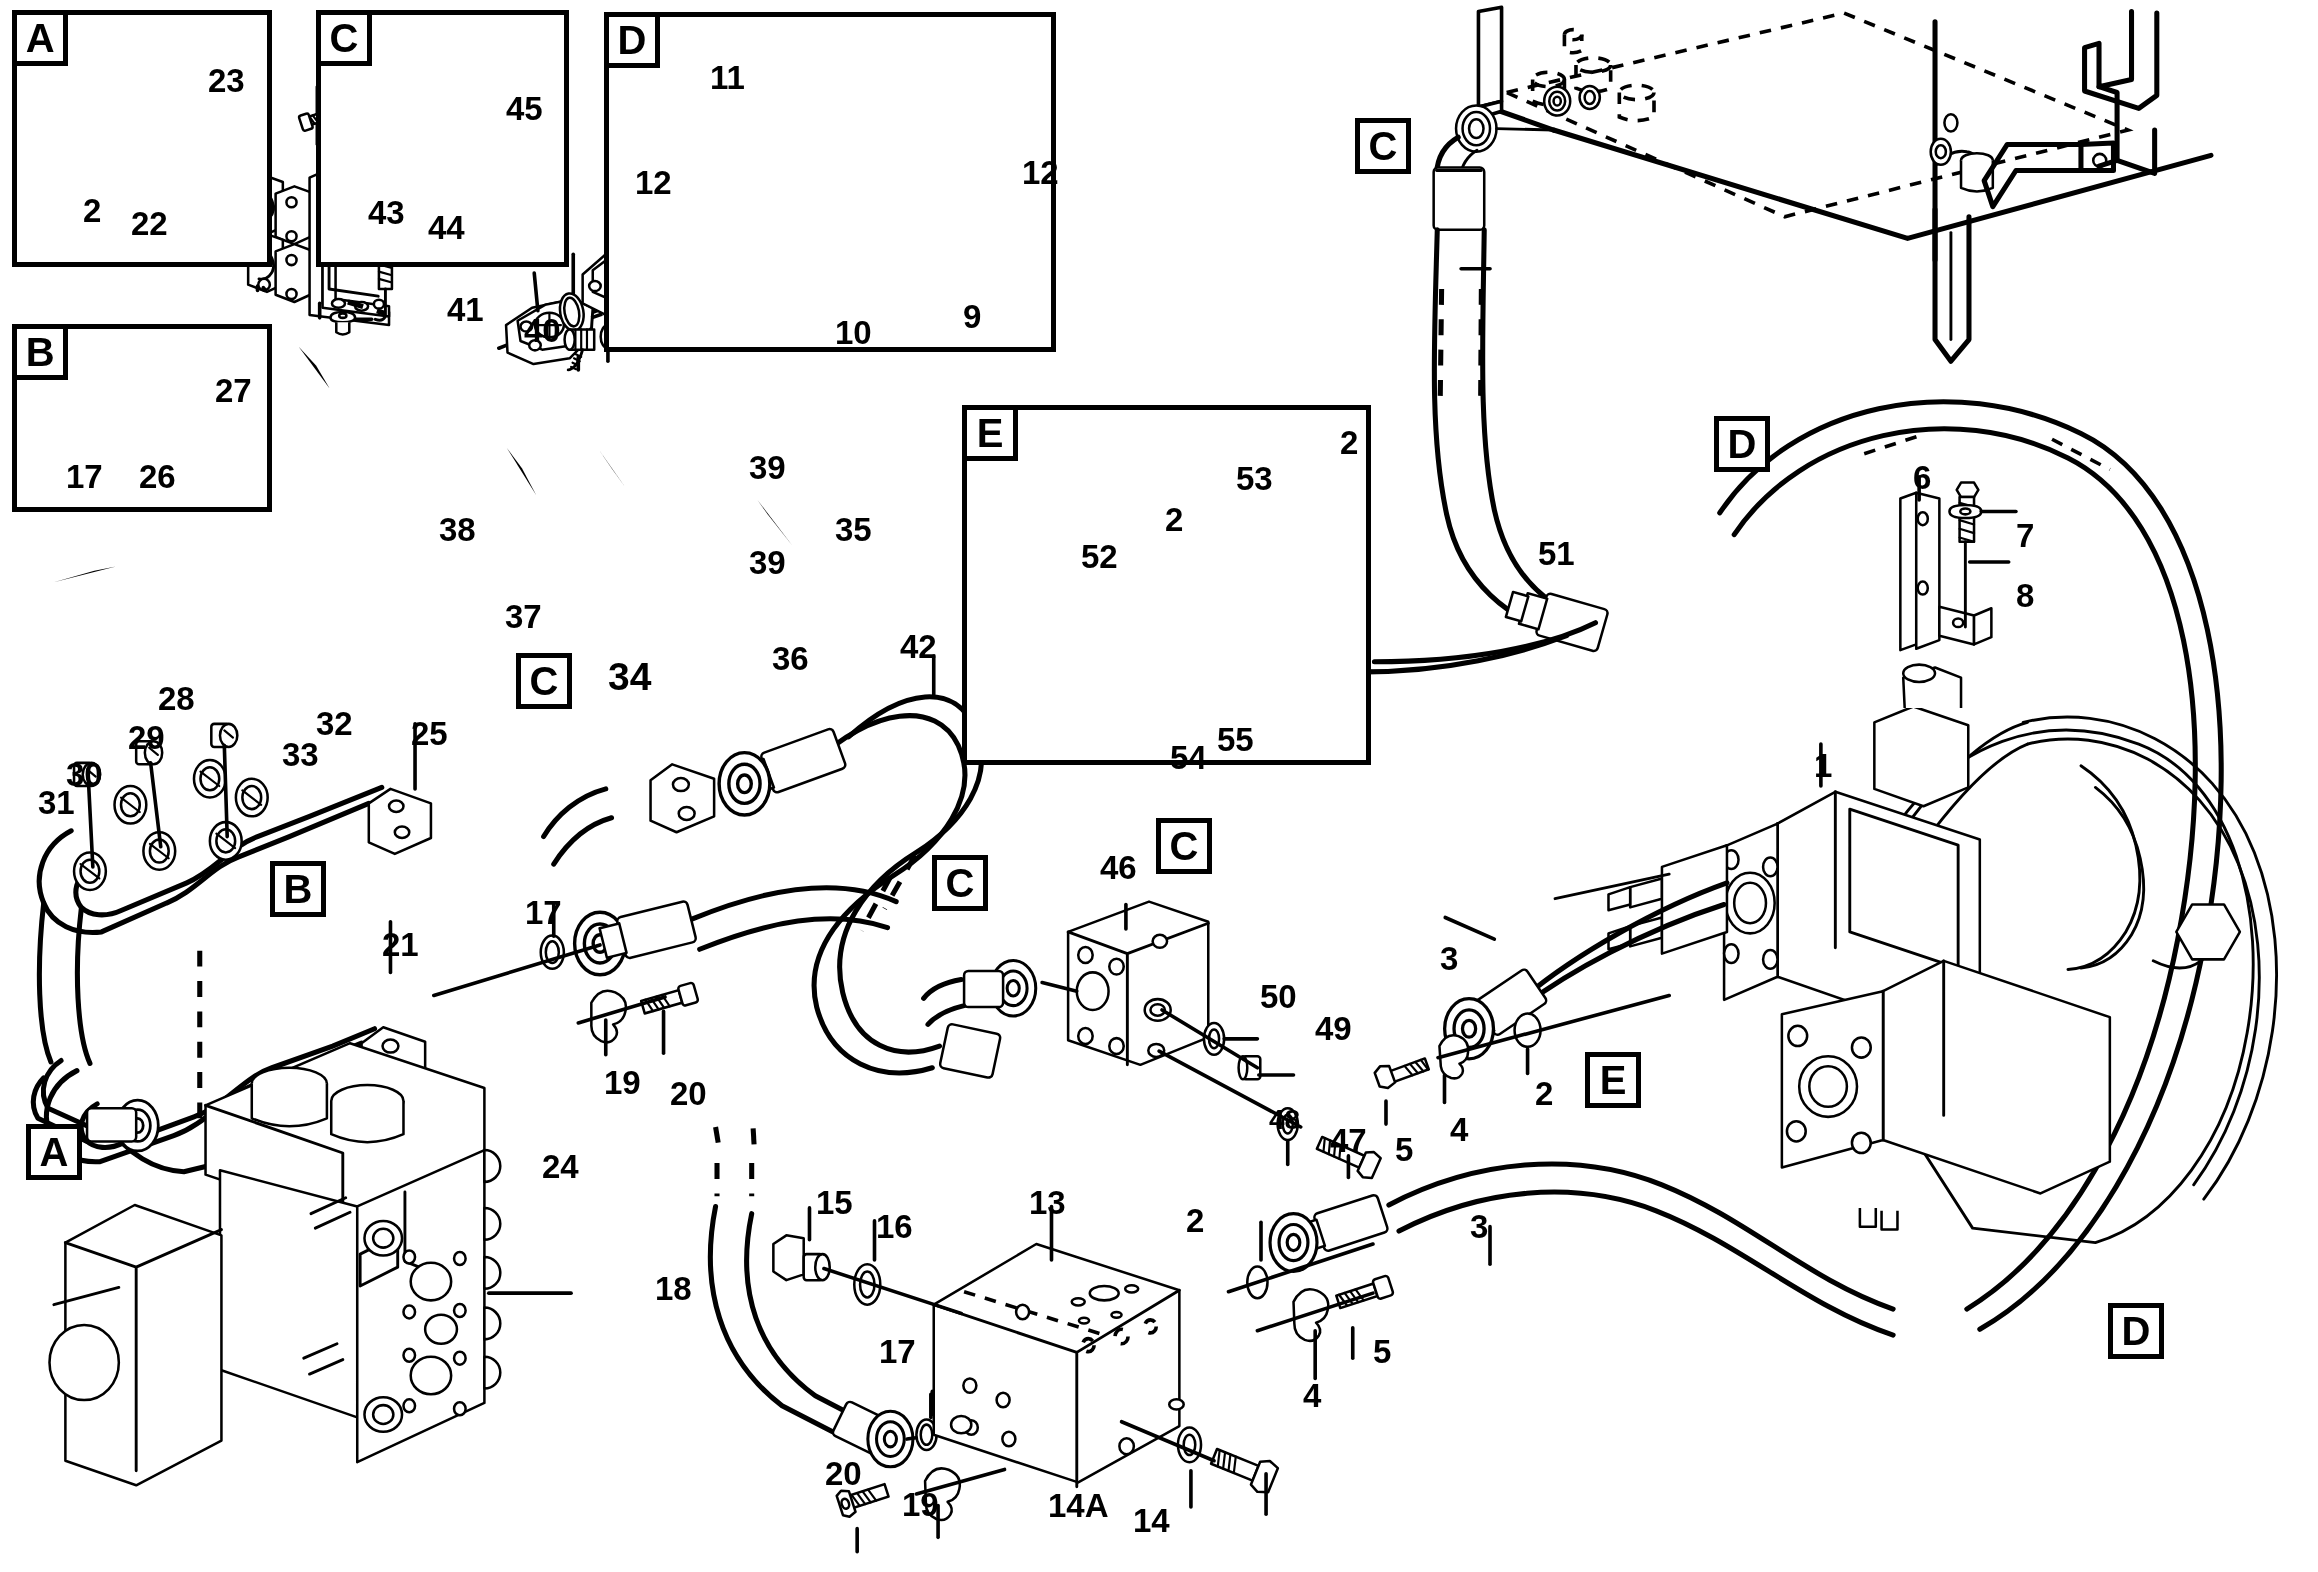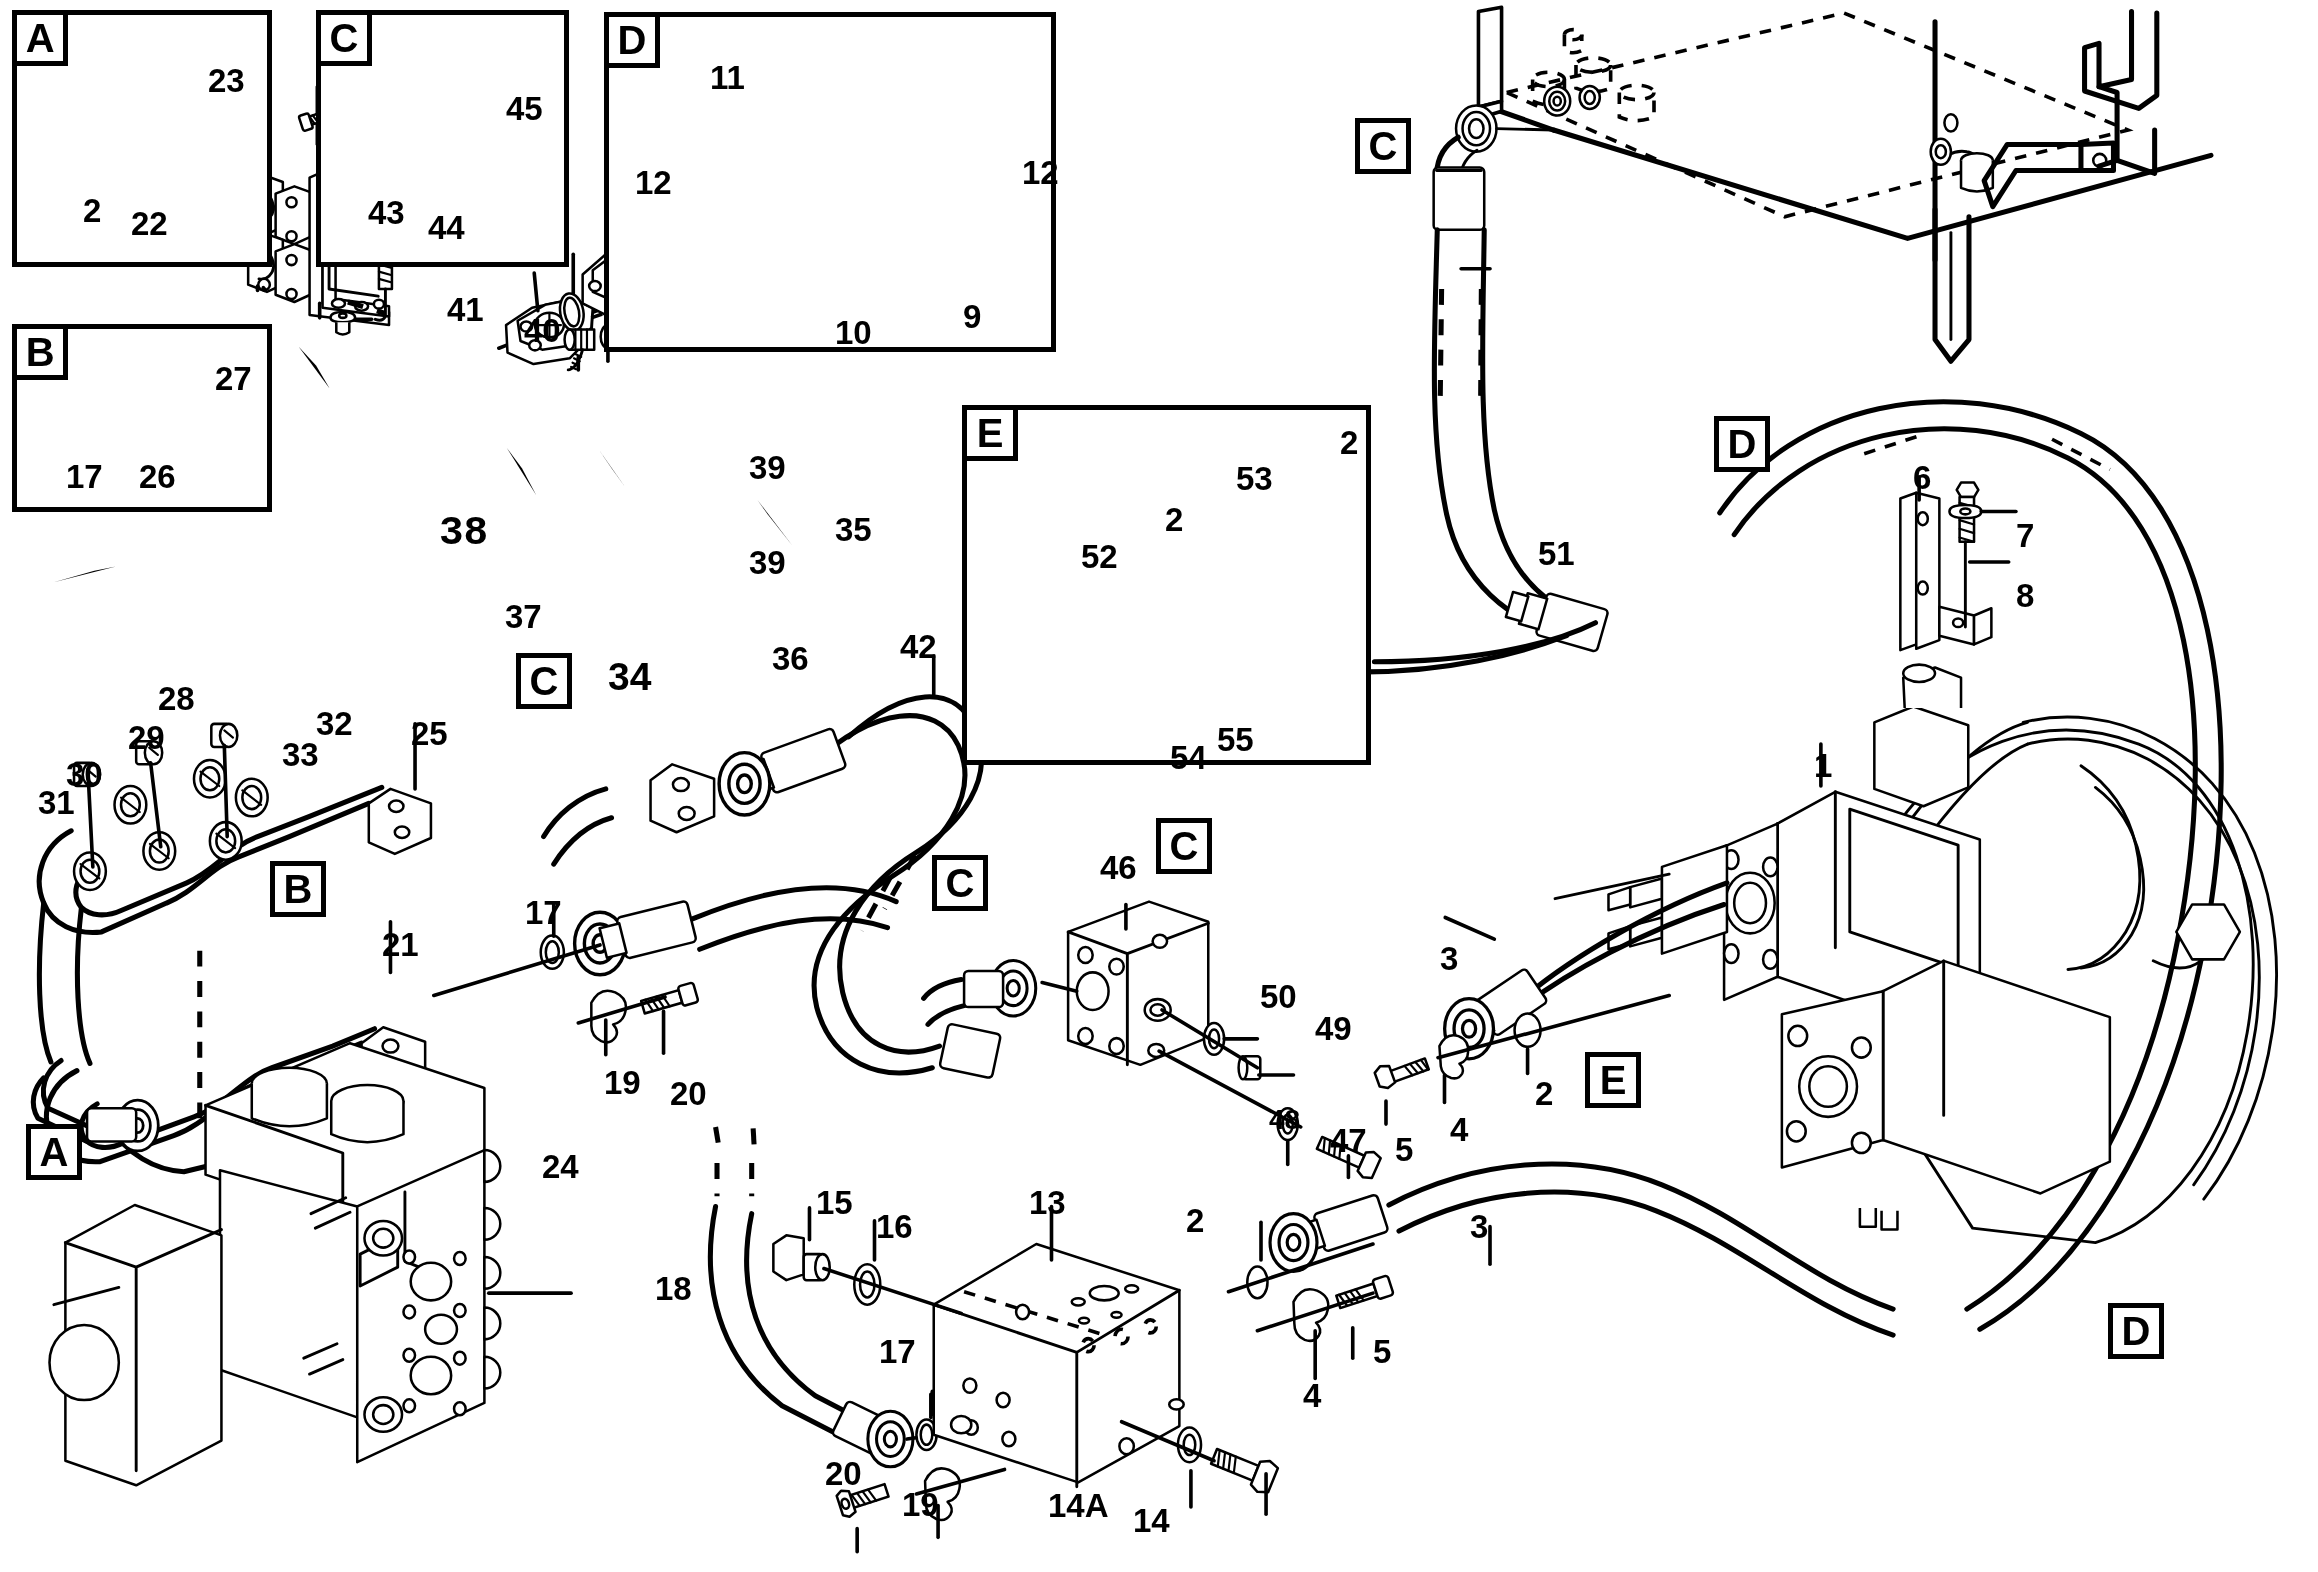--- a/index.html
+++ b/index.html
@@ -975,27 +975,27 @@
       <div class="num" style="left: 83px; top: 194px; font-size: 33px;">2</div>
       <div class="num" style="left: 131px; top: 207px; font-size: 33px;">22</div>
       <div class="num" style="left: 506px; top: 92px; font-size: 33px; text-align: right;">45</div>
       <div class="num" style="left: 368px; top: 196px; font-size: 33px;">43</div>
       <div class="num" style="left: 428px; top: 211px; font-size: 33px;">44</div>
       <div class="num" style="left: 710px; top: 61px; font-size: 33px;">11</div>
       <div class="num" style="left: 635px; top: 166px; font-size: 33px;">12</div>
       <div class="num" style="left: 1022px; top: 156px; font-size: 33px;">12</div>
       <div class="num" style="left: 835px; top: 316px; font-size: 33px;">10</div>
       <div class="num" style="left: 963px; top: 300px; font-size: 33px;">9</div>
-      <div class="num" style="left: 215px; top: 362px; font-size: 33px;">27</div>
+      <div class="num" style="left: 215px; top: 374px; font-size: 33px;">27</div>
       <div class="num" style="left: 66px; top: 460px; font-size: 33px;">17</div>
       <div class="num" style="left: 139px; top: 460px; font-size: 33px;">26</div>
       <div class="num" style="left: 447px; top: 293px; font-size: 33px;">41</div>
       <div class="num" style="left: 524px; top: 314px; font-size: 33px;">40</div>
       <div class="num" style="left: 749px; top: 451px; font-size: 33px;">39</div>
-      <div class="num" style="left: 439px; top: 513px; font-size: 41px; font-family: Liberation Mono, monospace;">38</div>
+      <div class="num" style="left: 439px; top: 513px; font-size: 33px;">38</div>
       <div class="num" style="left: 835px; top: 513px; font-size: 33px;">35</div>
       <div class="num" style="left: 749px; top: 546px; font-size: 33px;">39</div>
       <div class="num" style="left: 505px; top: 600px; font-size: 33px;">37</div>
       <div class="num" style="left: 608px; top: 657px; font-size: 39px;">34</div>
       <div class="num" style="left: 772px; top: 642px; font-size: 33px;">36</div>
       <div class="num" style="left: 1081px; top: 540px; font-size: 33px;">52</div>
       <div class="num" style="left: 1165px; top: 503px; font-size: 33px;">2</div>
       <div class="num" style="left: 1236px; top: 462px; font-size: 33px;">53</div>
       <div class="num" style="left: 1340px; top: 426px; font-size: 33px;">2</div>
       <div class="num" style="left: 1170px; top: 741px; font-size: 33px;">54</div>

